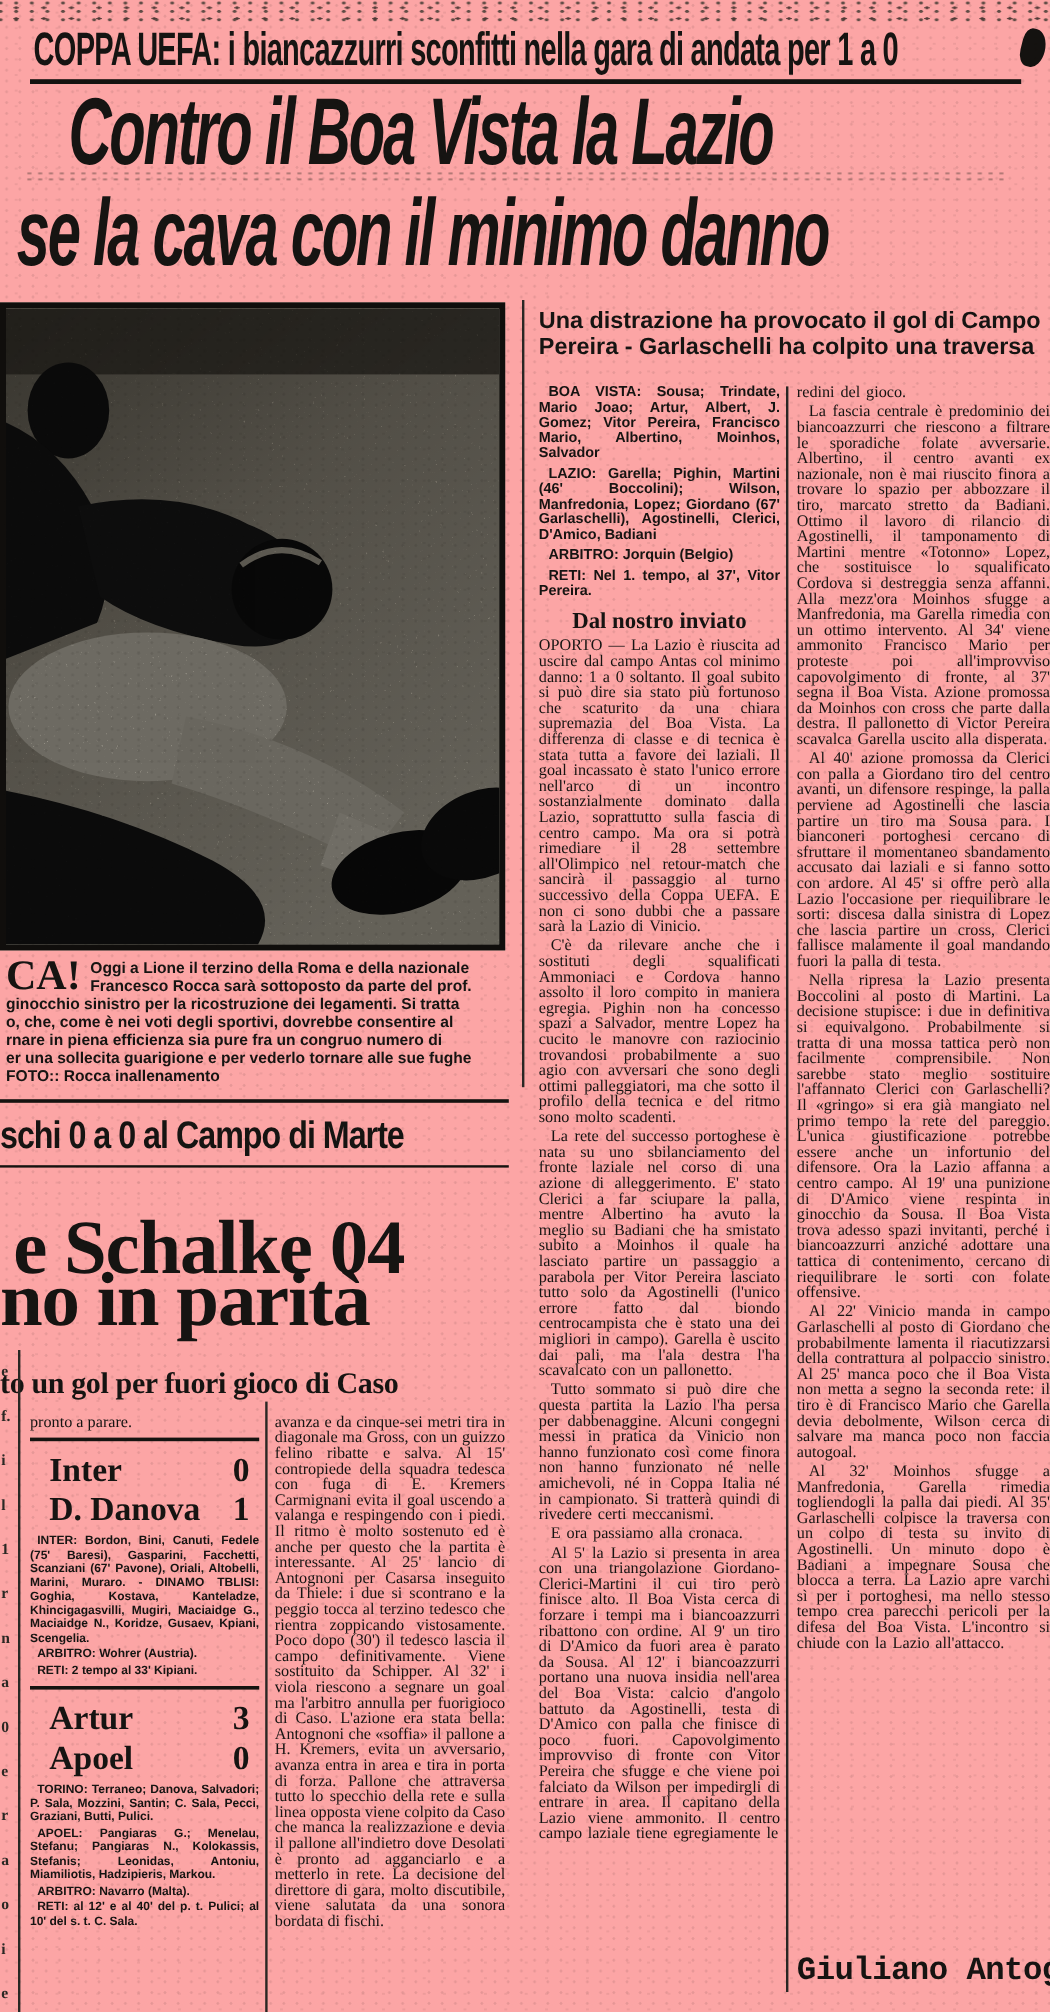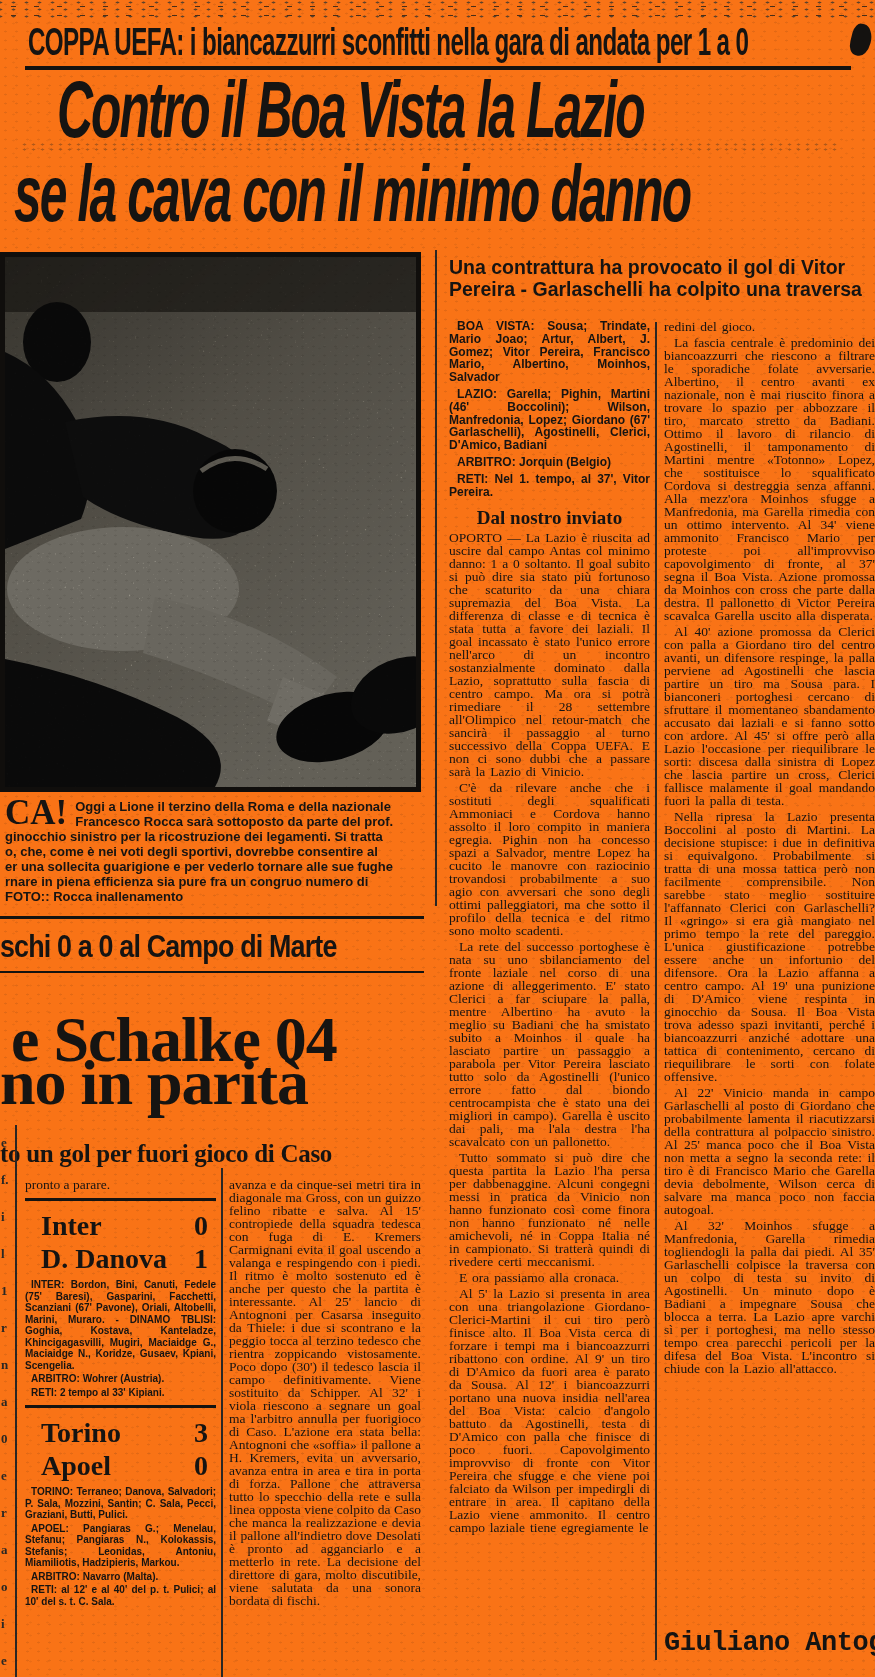--- a/index.html
+++ b/index.html
@@ -1,16 +1,16 @@
 <!DOCTYPE html>
 <html><head>
 <meta charset="utf-8">
 <style>
   html,body{margin:0;padding:0;background:#d8d5cc;}
-  #page{position:relative;width:875px;height:1677px;background:#f97316;overflow:hidden;
+  #page{position:relative;width:875px;height:1677px;background:#fca5a5;overflow:hidden;
         font-family:"Liberation Serif","DejaVu Serif",serif;color:#161412;}
   #page::after{content:"";position:absolute;inset:0;pointer-events:none;opacity:.18;
     background-image:radial-gradient(rgba(20,18,15,.55) 1px,transparent 1.4px),
                      radial-gradient(rgba(20,18,15,.35) 1px,transparent 1.6px);
     background-size:11px 9px,17px 13px;background-position:0 0,5px 4px;}
   .abs{position:absolute;}
   
   .top-noise{left:0;top:0;width:875px;height:20px;opacity:.8;
     background-image:radial-gradient(#201d18 2px,transparent 2.6px),radial-gradient(#3a362e 1.5px,transparent 2.2px);
     background-size:23px 9px,13px 7px;background-position:2px 2px,7px 6px;}
@@ -120,22 +120,22 @@
   </div>
   <div class="abs vr-photo"></div>
 
   <div class="abs caption">
     <span class="cap-lead">CA!</span>
     <div>
         <div>Oggi a Lione il terzino della Roma e della nazionale</div>
         <div>Francesco Rocca sarà sottoposto da parte del prof.</div>
         <div>ginocchio sinistro per la ricostruzione dei legamenti. Si tratta</div>
         <div>o, che, come è nei voti degli sportivi, dovrebbe consentire al</div>
+        <div>rnare in piena efficienza sia pure fra un congruo numero di</div>
         <div>er una sollecita guarigione e per vederlo tornare alle sue fughe</div>
-        <div>rnare in piena efficienza sia pure fra un congruo numero di</div>
         <div>FOTO:: Rocca inallenamento</div>
       </div>
   </div>
 
   <div class="abs rule-L1"></div>
   <div class="abs kicker">schi 0 a 0 al Campo di Marte</div>
   <div class="abs rule-L2"></div>
   <div class="abs lhead lh1">e Schalke 04</div>
   <div class="abs lhead lh2">no in parità</div>
   <div class="abs lsub">to un gol per fuori gioco di Caso</div>
@@ -178,42 +178,42 @@
       <div class="score-details">
           <p><b>INTER: </b>Bordon, Bini, Canuti, Fedele (75' Baresi), Gasparini, Facchetti, Scanziani (67' Pavone), Oriali, Altobelli, Marini, Muraro. - DINAMO TBLISI: Goghia, Kostava, Kanteladze, Khincigagasvilli, Mugiri, Maciaidge G., Maciaidge N., Koridze, Gusaev, Kpiani, Scengelia.</p>
           <p><b>ARBITRO: </b>Wohrer (Austria).</p>
           <p><b>RETI: </b>2 tempo al 33' Kipiani.</p>
         </div>
     </div>
 
     <div>
       <div class="score-rule"></div>
       <div class="score-row">
-        <span>Torino</span>
+        <span>Artur</span>
         <span>3</span>
       </div>
       <div class="score-row">
         <span>Apoel</span>
         <span>0</span>
       </div>
       <div class="score-details">
           <p><b>TORINO: </b>Terraneo; Danova, Salvadori; P. Sala, Mozzini, Santin; C. Sala, Pecci, Graziani, Butti, Pulici.</p>
           <p><b>APOEL: </b>Pangiaras G.; Menelau, Stefanu; Pangiaras N., Kolokassis, Stefanis; Leonidas, Antoniu, Miamiliotis, Hadzipieris, Markou.</p>
           <p><b>ARBITRO: </b>Navarro (Malta).</p>
           <p><b>RETI: </b>al 12' e al 40' del p. t. Pulici; al 10' del s. t. C. Sala.</p>
         </div>
     </div>
   </div>
 
   <div class="abs l-col2 bodycol">
       <p>avanza e da cinque-sei metri tira in diagonale ma Gross, con un guizzo felino ribatte e salva. Al 15' contropiede della squadra tedesca con fuga di E. Kremers Carmignani evita il goal uscendo a valanga e respingendo con i piedi. Il ritmo è molto sostenuto ed è anche per questo che la partita è interessante. Al 25' lancio di Antognoni per Casarsa inseguito da Thiele: i due si scontrano e la peggio tocca al terzino tedesco che rientra zoppicando vistosamente. Poco dopo (30') il tedesco lascia il campo definitivamente. Viene sostituito da Schipper. Al 32' i viola riescono a segnare un goal ma l'arbitro annulla per fuorigioco di Caso. L'azione era stata bella: Antognoni che «soffia» il pallone a H. Kremers, evita un avversario, avanza entra in area e tira in porta di forza. Pallone che attraversa tutto lo specchio della rete e sulla linea opposta viene colpito da Caso che manca la realizzazione e devia il pallone all'indietro dove Desolati è pronto ad agganciarlo e a metterlo in rete. La decisione del direttore di gara, molto discutibile, viene salutata da una sonora bordata di fischi.</p>
     </div>
 
   <div class="abs" style="left:449px;top:256px;width:424px;font-family:'Liberation Sans','DejaVu Sans',sans-serif;font-weight:bold;font-size:19.5px;line-height:22px;">
-    <div>Una contrattura ha provocato il gol di Vitor</div>
+    <div>Una distrazione ha provocato il gol di Campo</div>
     <div>Pereira - Garlaschelli ha colpito una traversa</div>
   </div>
 
   <div class="abs r-col1">
     <div class="lineups">
         <p><b>BOA VISTA: </b>Sousa; Trindate, Mario Joao; Artur, Albert, J. Gomez; Vitor Pereira, Francisco Mario, Albertino, Moinhos, Salvador</p>
         <p><b>LAZIO: </b>Garella; Pighin, Martini (46' Boccolini); Wilson, Manfredonia, Lopez; Giordano (67' Garlaschelli), Agostinelli, Clerici, D'Amico, Badiani</p>
         <p><b>ARBITRO: </b>Jorquin (Belgio)</p>
         <p><b>RETI: </b>Nel 1. tempo, al 37', Vitor Pereira.</p>
       </div>

